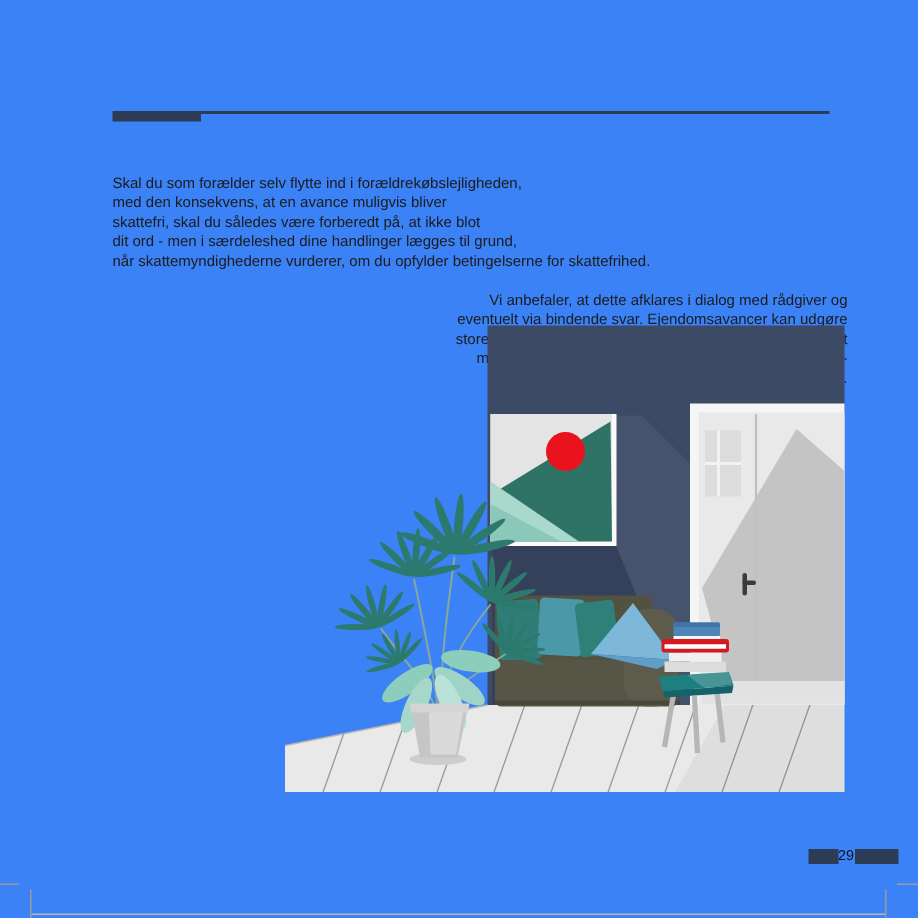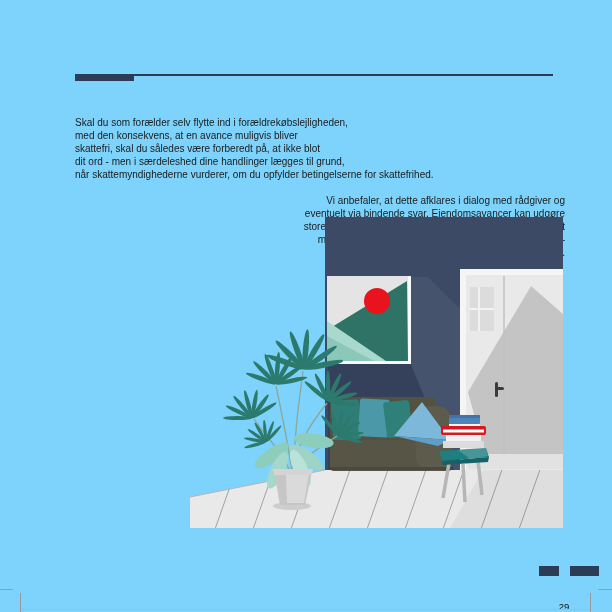--- a/index.html
+++ b/index.html
@@ -1,21 +1,21 @@
 <!DOCTYPE html>
 <html><head>
 <meta charset="utf-8">
 <style>
   html,body{margin:0;padding:0;}
   body{
     width:612px;height:612px;position:relative;overflow:hidden;
     background:#ffffff;
     font-family:"Liberation Sans", sans-serif;
   }
-  .page{position:absolute;inset:0;background:#7dd3fc;}
+  .page{position:absolute;inset:0;background:#3b82f6;}
 
   
   .hdr-thick{position:absolute;left:75px;top:74px;width:59px;height:7px;background:#2d3c56;}
   .hdr-thin{position:absolute;left:134px;top:74px;width:419px;height:2px;background:#2d3c56;}
 
   
   .para{
     position:absolute;left:75px;width:490px;margin:0;
     font-size:10px;line-height:13px;color:#1b1b1b;
     white-space:pre-line;letter-spacing:0px;
@@ -25,21 +25,21 @@
 
   
   .illus{position:absolute;left:188px;top:214px;width:376px;height:316px;}
 
   
   .pg-bar{position:absolute;height:10px;background:#2d3c56;top:566px;}
   .pg-bar-l{left:539px;width:20px;}
   .pg-bar-r{left:570px;width:29px;}
   .pg-num{
     position:absolute;left:556px;top:565px;width:16px;
-    font-size:9.5px;color:#111;text-align:center;line-height:12px;margin-top:36px;
+    font-size:9.5px;color:#111;text-align:center;line-height:12px;
   }
 
   
   .mark{position:absolute;background:#9a9a9a;}
   .mk-h-left{left:0;top:589px;width:13px;height:1px;}
   .mk-h-right{left:598px;top:589px;width:14px;height:1px;}
   .mk-v-left{left:20px;top:593px;width:1px;height:19px;}
   .mk-v-right{left:590px;top:593px;width:1px;height:19px;}
   .trim-bottom{left:21px;top:609px;width:569px;height:1px;background:#b7b7b7;}
 </style>

